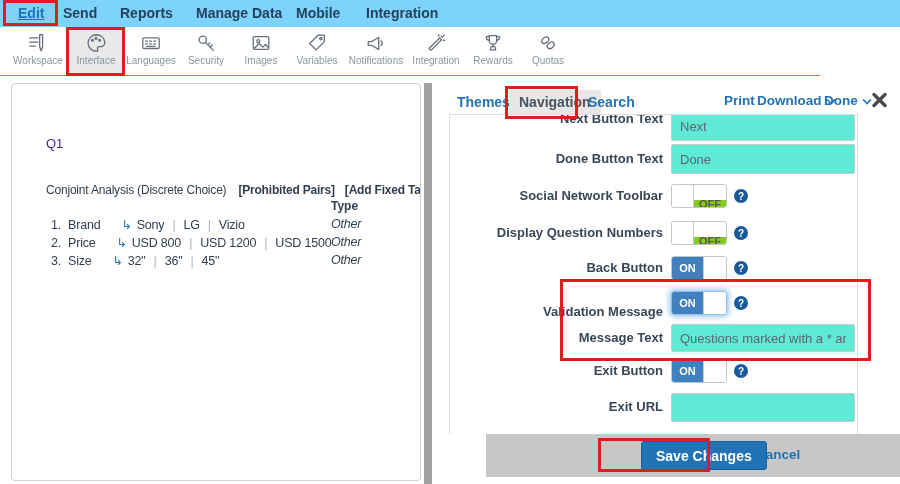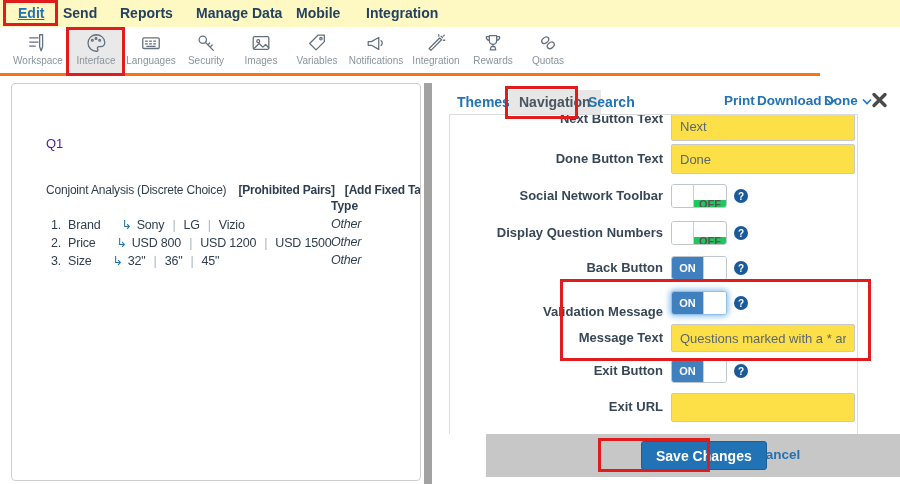--- a/index.html
+++ b/index.html
@@ -2,25 +2,25 @@
 <html><head>
 <meta charset="utf-8">
 <style>
   * { margin:0; padding:0; box-sizing:border-box; }
   html,body { background:#fff; }
   .page {
     position:relative; width:900px; height:484px; overflow:hidden;
     font-family:"Liberation Sans", sans-serif; background:#fff;
   }
   
-  .menubar { position:absolute; left:0; top:0; width:900px; height:27px; background:#fef9c3; }
+  .menubar { position:absolute; left:0; top:0; width:900px; height:27px; background:#7dd3fc; }
   .menu-item { position:absolute; top:5px; font-size:14px; font-weight:bold; color:#23425f; cursor:pointer; white-space:nowrap; }
   .menu-item.active { color:#2273b5; text-decoration:underline; }
   
-  .toolbar { position:absolute; left:0; top:27px; width:820px; height:49px; background:#fff; border-bottom:3px solid #f97316; }
+  .toolbar { position:absolute; left:0; top:27px; width:820px; height:49px; background:#fff; border-bottom:1px solid #f97316; }
   .tb-item { position:absolute; top:1px; width:58px; height:47px; text-align:center; cursor:pointer; }
   .tb-item.active { background:#e9e9e9; border-radius:2px; }
   .tb-icon { display:block; margin:4px auto 1px auto; width:22px; height:22px; }
   .tb-icon svg { width:22px; height:22px; stroke:#64707d; fill:none; stroke-width:1.4; stroke-linecap:round; stroke-linejoin:round; }
   .tb-label { font-size:10px; color:#8a949d; white-space:nowrap; display:block; }
   
   .left-panel { position:absolute; left:11px; top:83px; width:410px; height:398px; background:#fff;
     border:1px solid #cfcfcf; border-radius:4px; overflow:hidden; }
   .lp-q1 { position:absolute; left:34px; top:52px; font-size:13px; color:#4c1d95; }
   .lp-header { position:absolute; left:34px; top:99px; font-size:12px; color:#2f3e4e; white-space:nowrap; letter-spacing:-0.2px; }
@@ -39,28 +39,28 @@
     font-size:14px; font-weight:bold; color:#4a5560; cursor:pointer; }
   .hdr-action { position:absolute; top:93px; font-size:13.5px; font-weight:bold; color:#2273b5; cursor:pointer; white-space:nowrap; }
   .chev { display:inline-block; margin-left:4px; }
   .chev svg { width:10px; height:7px; stroke:#2273b5; fill:none; stroke-width:1.6; }
   .close-btn { position:absolute; left:871px; top:92px; width:17px; height:16px; cursor:pointer; }
   .close-btn svg { width:17px; height:16px; stroke:#4a4a4a; stroke-width:3.4; stroke-linecap:round; }
   .form-box { position:absolute; left:449px; top:114px; width:409px; height:320px; background:#fff;
     border:1px solid #ddd; border-bottom:none; overflow:hidden; }
   .fr-label { position:absolute; left:0; width:213px; text-align:right; font-size:13px; font-weight:bold; color:#374757; line-height:14px; }
   .fr-field { position:absolute; left:221px; }
-  .inp { width:184px; height:30px; border:1px solid #c9c9c9; border-radius:2px; background:#fde047;
+  .inp { width:184px; height:30px; border:1px solid #c9c9c9; border-radius:2px; background:#5eead4;
     font-family:"Liberation Sans", sans-serif; font-size:13px; color:#5b6770; padding:0 8px; outline:none; }
   .toggle { display:flex; width:56px; height:24px; border:1px solid #bfc7cd; border-radius:3px; overflow:hidden; background:#fff; cursor:pointer; }
   .toggle .seg { display:flex; align-items:center; justify-content:center; font-size:11px; font-weight:bold; }
   .toggle.on .tg-on { flex:0 0 31px; background:#4080bf; color:#fff; }
   .toggle.on .tg-knob { flex:1; background:#fff; border-left:1px solid #ccc; }
   .toggle.off .tg-knob { flex:0 0 22px; background:#fff; border-right:1px solid #ccc; }
-  .toggle.off .tg-off { flex:1; background:#22c55e; color:#555;margin-top:15px; }
+  .toggle.off .tg-off { flex:1; background:#84cc16; color:#555;margin-top:15px; }
   .toggle.glow { box-shadow:0 0 6px 1px #7db6e8; border-color:#8fc1ea; }
   .help { position:absolute; left:284px; width:14px; height:14px; border-radius:50%; background:#1a5a9a; color:#fff;
     font-size:10px; font-weight:bold; display:flex; align-items:center; justify-content:center; cursor:pointer; }
   .footer { position:absolute; left:449px; top:434px; width:448px; height:43px; background:#c7c7c7;margin-left:37px; }
   .save-btn { position:absolute; left:155px; top:7px; height:29px; padding:0 14px; background:#2273b5; color:#fff;
     border:1px solid #195f99; border-radius:3px; font-family:"Liberation Sans", sans-serif; font-size:14px; font-weight:bold; cursor:pointer; }
   .cancel-link { position:absolute; left:270px; top:13px; font-size:13.5px; font-weight:bold; color:#2273b5; cursor:pointer; }
   
   .redbox { position:absolute; border:3px solid #e11c1c; pointer-events:none; z-index:50; }
 </style>

